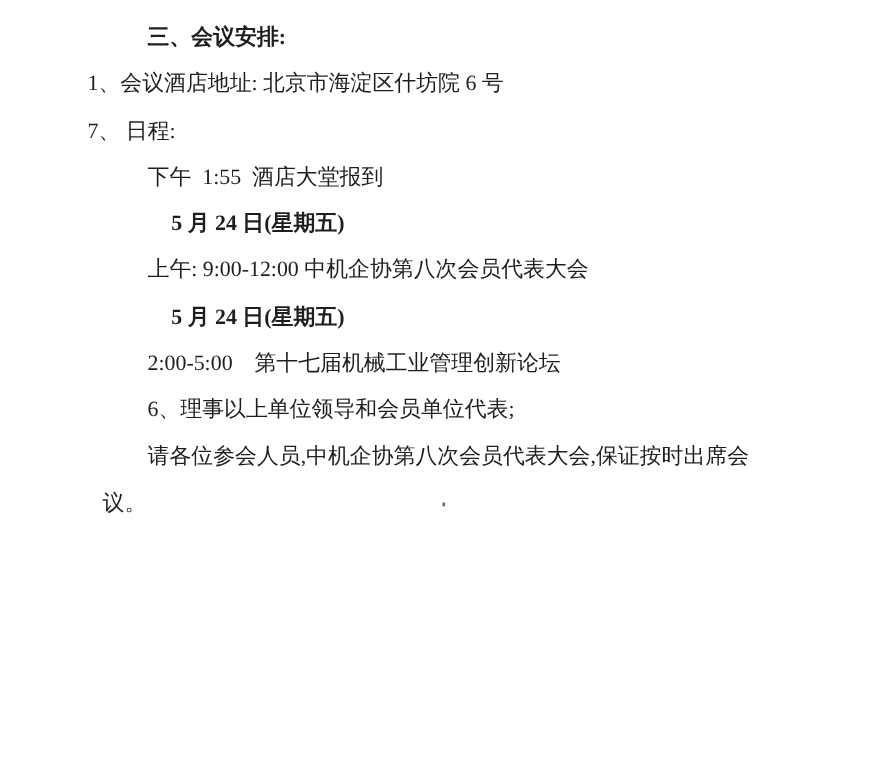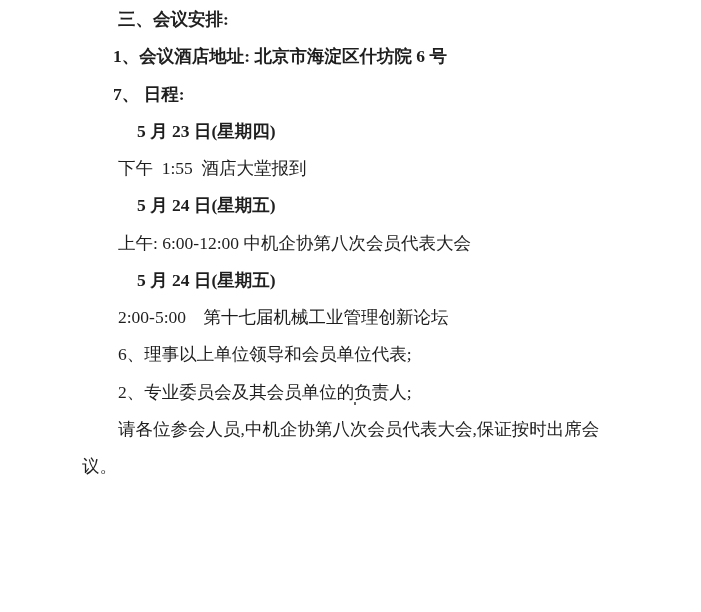--- a/index.html
+++ b/index.html
@@ -7,31 +7,31 @@
   body {
     background: #ffffff;
     color: #1e1e1e;
     font-family: "Liberation Serif", "DejaVu Serif", serif;
     overflow: hidden;
   }
   .doc {
     position: relative;
     width: 701px;
     height: 612px;
-    padding-top: 1px;
+    padding-top: 11px;
   }
   .ln {
     white-space: pre;
     font-size: 17.5px;
     line-height: 37.25px;
     height: 37.25px;
     margin-left: 118px;
   }
   .ln.heading { font-weight: 700; margin-left: 118px; }
-  .ln.item    { margin-left: 113px; font-weight: bold; }
+  .ln.item    { margin-left: 70px; }
   .ln.date    { font-weight: 700; margin-left: 137px; }
   .ln.entry   { margin-left: 118px; }
   .ln.entry2  { }
   .ln.cont    { margin-left: 82px; }
   .speck {
     position: absolute;
     left: 354px;
     top: 402px;
     width: 2px;
     height: 3px;
@@ -42,37 +42,35 @@
 <body>
 
 <div class="doc">
 
   <div class="ln heading">三、会议安排:</div>
 
   <div class="ln item">1、会议酒店地址: 北京市海淀区什坊院 6 号</div>
 
   <div class="ln item">7、 日程:</div>
 
-  <div class="ln date">5 月 23 日(星期四)</div>
 
   <div class="ln entry">下午  1:55  酒店大堂报到</div>
 
   <div class="ln date">5 月 24 日(星期五)</div>
 
-  <div class="ln entry">上午: 6:00-12:00 中机企协第八次会员代表大会</div>
+  <div class="ln entry">上午: 9:00-12:00 中机企协第八次会员代表大会</div>
 
   <div class="ln date">5 月 24 日(星期五)</div>
 
 
   <div class="ln entry2">2:00-5:00    第十七届机械工业管理创新论坛</div>
 
 
   <div class="ln entry">6、理事以上单位领导和会员单位代表;</div>
 
-  <div class="ln entry">2、专业委员会及其会员单位的负责人;</div>
 
 
   <div class="ln entry">请各位参会人员,中机企协第八次会员代表大会,保证按时出席会</div>
 
   <div class="ln cont">议。</div>
 
   <div class="speck"></div>
 
 </div>
 

